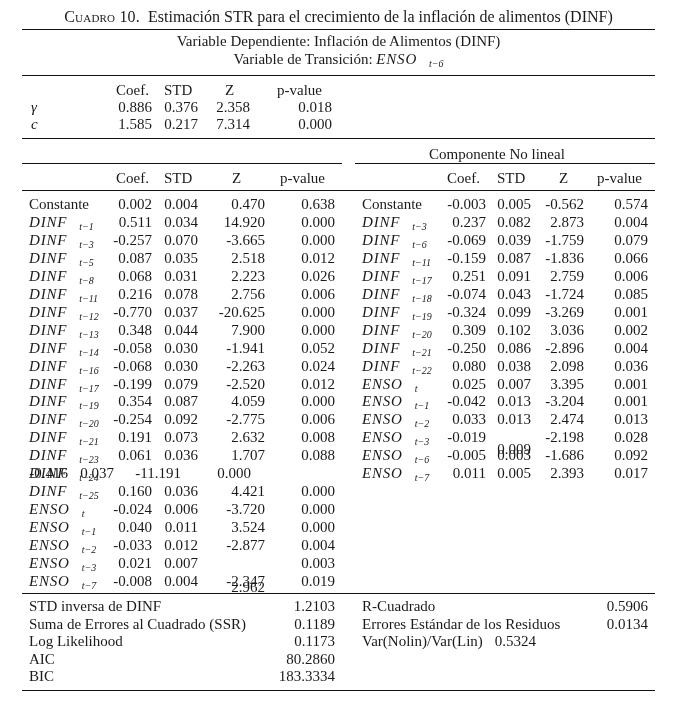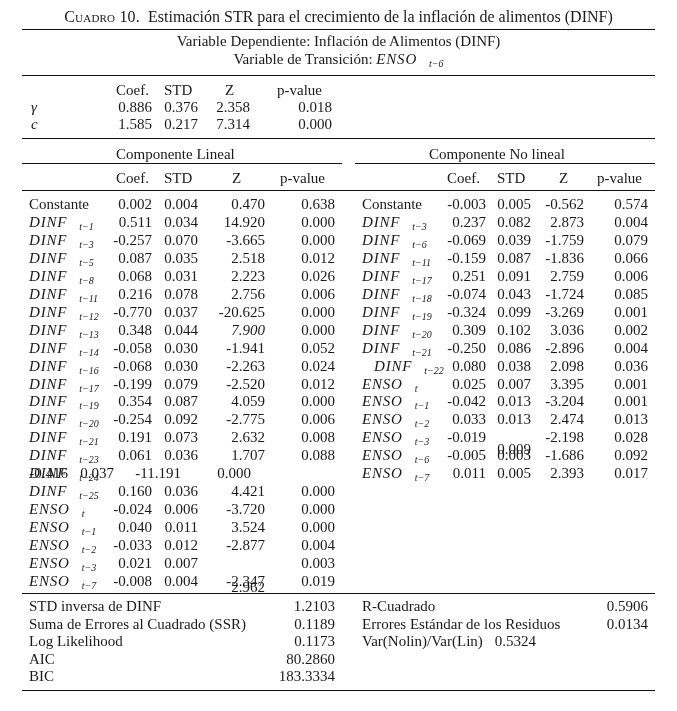--- a/index.html
+++ b/index.html
@@ -63,21 +63,20 @@
       <div class="cell" style="right:525px;">1.585</div>
       <div class="cell" style="right:479px;">0.217</div>
       <div class="cell" style="right:427px;">7.314</div>
       <div class="cell" style="right:345px;">0.000</div>
     </div>
   </div>
 
 <div class="rule" style="left:22px; width:633px; top:138px;"></div>
 
 <div class="tbl" style="left:0; top:145px; width:677px; height:18px;">
-  <div class="row" style="left:116px; width:135px;">Componente Lineal</div>
   <div class="row" style="left:429px; width:180px;">Componente No lineal</div>
 </div>
 
 <div class="rule" style="left:22px; width:320px; top:163px;"></div>
 <div class="rule" style="left:355px; width:300px; top:163px;"></div>
 
 <div class="tbl" id="hdrs" style="left:0; top:169px;">
     <div class="row" style="top:0;left:0;width:677px;">
       <div class="cell" style="left:116px;">Coef.</div>
       <div class="cell" style="left:447px;">Coef.</div>
@@ -139,21 +138,21 @@
       <div class="lbl math" style="left:29px;"><span>DINF</span><sub>t−12</sub></div>
       <div class="cell" style="right:525px;">-0.770</div>
       <div class="cell" style="right:479px;">0.037</div>
       <div class="cell" style="right:412px;">-20.625</div>
       <div class="cell" style="right:342px;">0.000</div>
     </div>
     <div class="row" style="top:125.6px;left:0;width:677px;">
       <div class="lbl math" style="left:29px;"><span>DINF</span><sub>t−13</sub></div>
       <div class="cell" style="right:525px;">0.348</div>
       <div class="cell" style="right:479px;">0.044</div>
-      <div class="cell" style="right:412px;font-style:italic;">7.900</div>
+      <div class="cell" style="right:412px;">7.900</div>
       <div class="cell" style="right:342px;">0.000</div>
     </div>
     <div class="row" style="top:143.6px;left:0;width:677px;">
       <div class="lbl math" style="left:29px;"><span>DINF</span><sub>t−14</sub></div>
       <div class="cell" style="right:525px;text-align:center;">-0.058</div>
       <div class="cell" style="right:479px;">0.030</div>
       <div class="cell" style="right:412px;">-1.941</div>
       <div class="cell" style="right:342px;">0.052</div>
     </div>
     <div class="row" style="top:161.5px;left:0;width:677px;">
@@ -306,21 +305,21 @@
       <div class="cell" style="right:29px;">0.002</div>
     </div>
     <div class="row" style="top:143.6px;left:0;width:677px;">
       <div class="lbl math" style="left:362px;"><span>DINF</span><sub>t−21</sub></div>
       <div class="cell" style="right:191px;">-0.250</div>
       <div class="cell" style="right:146px;">0.086</div>
       <div class="cell" style="right:93px;">-2.896</div>
       <div class="cell" style="right:29px;">0.004</div>
     </div>
     <div class="row" style="top:161.5px;left:0;width:677px;">
-      <div class="lbl math" style="left:374px;"><span>DINF</span><sub>t−22</sub></div>
+      <div class="lbl math" style="left:362px;"><span>DINF</span><sub>t−22</sub></div>
       <div class="cell" style="right:191px;">0.080</div>
       <div class="cell" style="right:146px;">0.038</div>
       <div class="cell" style="right:93px;">2.098</div>
       <div class="cell" style="right:29px;">0.036</div>
     </div>
     <div class="row" style="top:179.5px;left:0;width:677px;">
       <div class="lbl math" style="left:362px;"><span>ENSO</span><sub>t</sub></div>
       <div class="cell" style="right:191px;">0.025</div>
       <div class="cell" style="right:146px;">0.007</div>
       <div class="cell" style="right:93px;">3.395</div>

